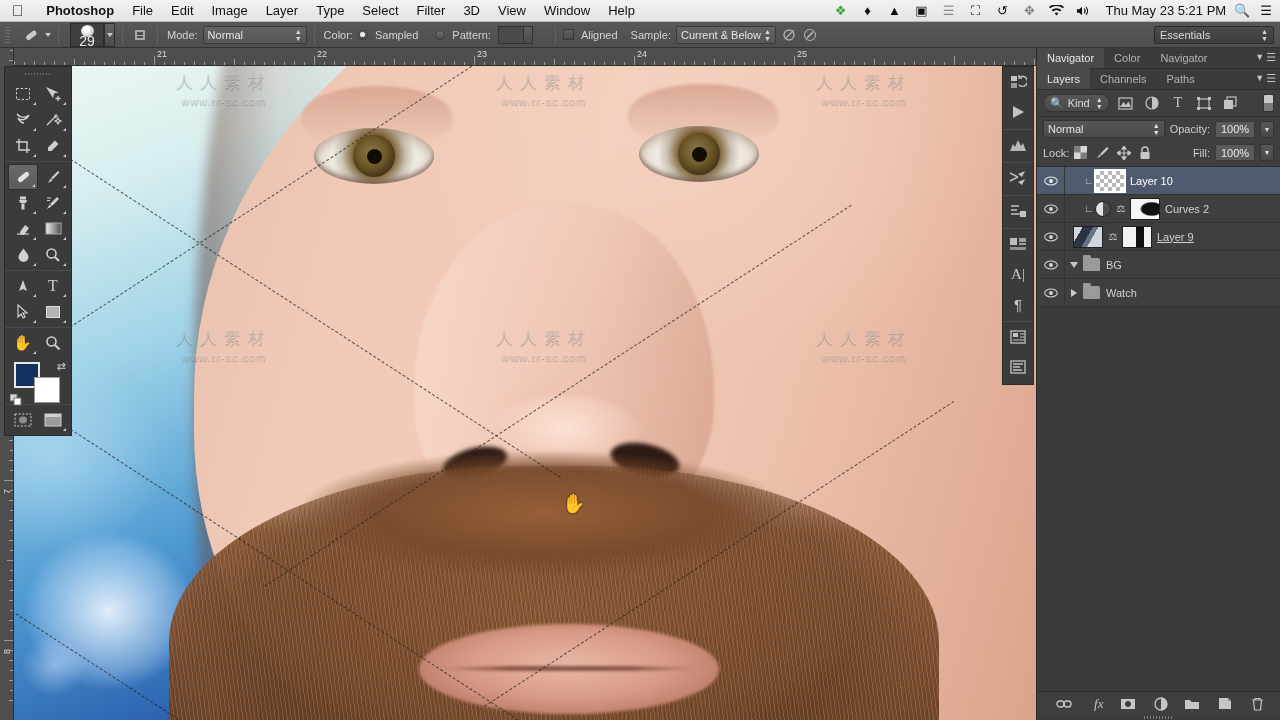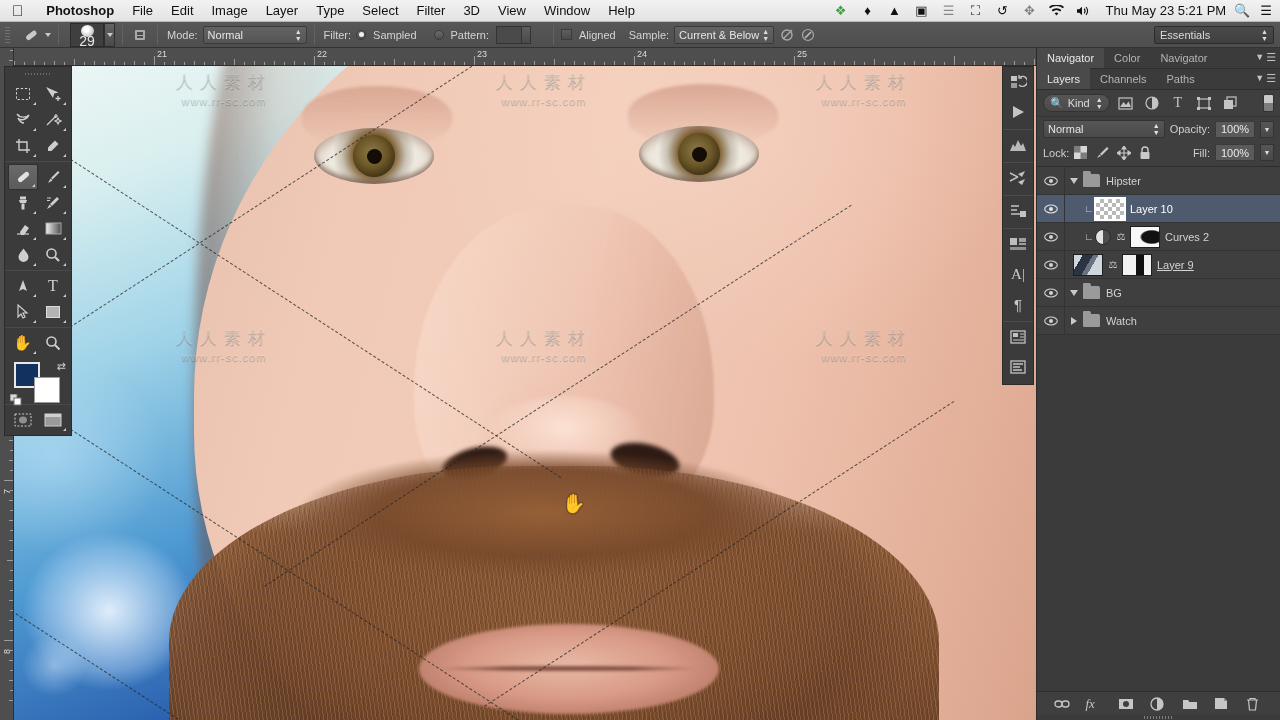--- a/index.html
+++ b/index.html
@@ -291,21 +291,21 @@
   .thumb.maskcurve { background: radial-gradient(ellipse 26px 16px at 74% 50%, #111 0 38%, #f7f7f7 46% 100%); }
   .link-ico { width: 10px; display:flex; align-items:center; justify-content:center; color:#c9c9c9; font-size:10px; margin-right: 4px;}
   .clipmark { width: 12px; color: #c8c8c8; font-size: 10px; display:flex; align-items:center; justify-content:center; }
   .adj-ico { width: 16px; height: 16px; border-radius: 50%; margin-right: 5px;
     background: linear-gradient(90deg, #e3e3e3 0 50%, #4d4d4d 50% 100%); border: 1px solid #2a2a2a; }
   .lname { white-space: nowrap; overflow: hidden; text-overflow: ellipsis; }
   .lname.underline { text-decoration: underline; }
 
   #layerbottom { height: 24px; background: #3f3f3f; border-top: 1px solid #2e2e2e;
     display: flex; align-items: center; justify-content: center; gap: 14px; color: #c6c6c6; font-size: 12px; }
-  #layerbottom .lb { width: 18px; height: 18px; display:flex; align-items:center; justify-content:flex-start; }
+  #layerbottom .lb { width: 18px; height: 18px; display:flex; align-items:center; justify-content:flex-end; }
   #panelgrip { height: 5px; background: #3b3b3b; display:flex; align-items:center; justify-content:center;}
   #panelgrip i { display:block; width: 30px; height: 3px;
      background-image: repeating-linear-gradient(to right, #7e7e7e 0 1px, transparent 1px 3px);
      background-size: 3px 2px; }
 </style>
 </head>
 <body>
 <div id="app">
 
 <div id="menubar">
@@ -373,21 +373,21 @@
           <rect x="5" y="9" width="6" height="2" fill="#4a4a4a"></rect>
         </svg>
   </span>
   <span class="ob-sep"></span>
   <span class="ob-label">Mode:</span>
   <span class="ob-select" style="min-width:104px;">
     <span>Normal</span>
     <span class="updown">▲<br>▼</span>
   </span>
   <span class="ob-sep"></span>
-  <span class="ob-label">Filter:</span>
+  <span class="ob-label">Color:</span>
   <span class="radio on"></span>
   <span class="ob-label">Sampled</span>
   <span class="radio" style="margin-left:12px;"></span>
   <span class="ob-label">Pattern:</span>
   <span class="pattern-well"></span>
   <span class="pattern-arrow"></span>
   <span class="ob-sep" style="margin-left:22px;"></span>
   <span class="chk"></span>
   <span class="ob-label">Aligned</span>
   <span class="ob-label" style="margin-left:8px;">Sample:</span>
@@ -1018,33 +1018,20 @@
             </svg>
       </span>
     </span>
     <span style="margin-left:auto;">Fill:</span>
     <span class="numbox">100%</span>
     <span class="stepper">▼</span>
   </div>
 
   <div id="layerlist">
 
-    <div class="layer">
-      <span class="eyecell">
-        <svg class="eye-ico" viewBox="0 0 14 10">
-              <ellipse cx="7" cy="5" rx="6.3" ry="4" fill="none" stroke="#d2d2d2" stroke-width="1.1"></ellipse>
-              <circle cx="7" cy="5" r="2" fill="#d2d2d2"></circle>
-            </svg>
-      </span>
-      <span class="indent">
-            <i class="discl open"></i>
-          </span>
-      <span class="folder-ico"></span>
-      <span class="lname">Hipster</span>
-    </div>
 
     <div class="layer selected">
       <span class="eyecell">
         <svg class="eye-ico" viewBox="0 0 14 10">
               <ellipse cx="7" cy="5" rx="6.3" ry="4" fill="none" stroke="#e4e4e4" stroke-width="1.1"></ellipse>
               <circle cx="7" cy="5" r="2" fill="#e4e4e4"></circle>
             </svg>
       </span>
       <span class="indent"></span>
       <span class="clipmark">∟</span>

